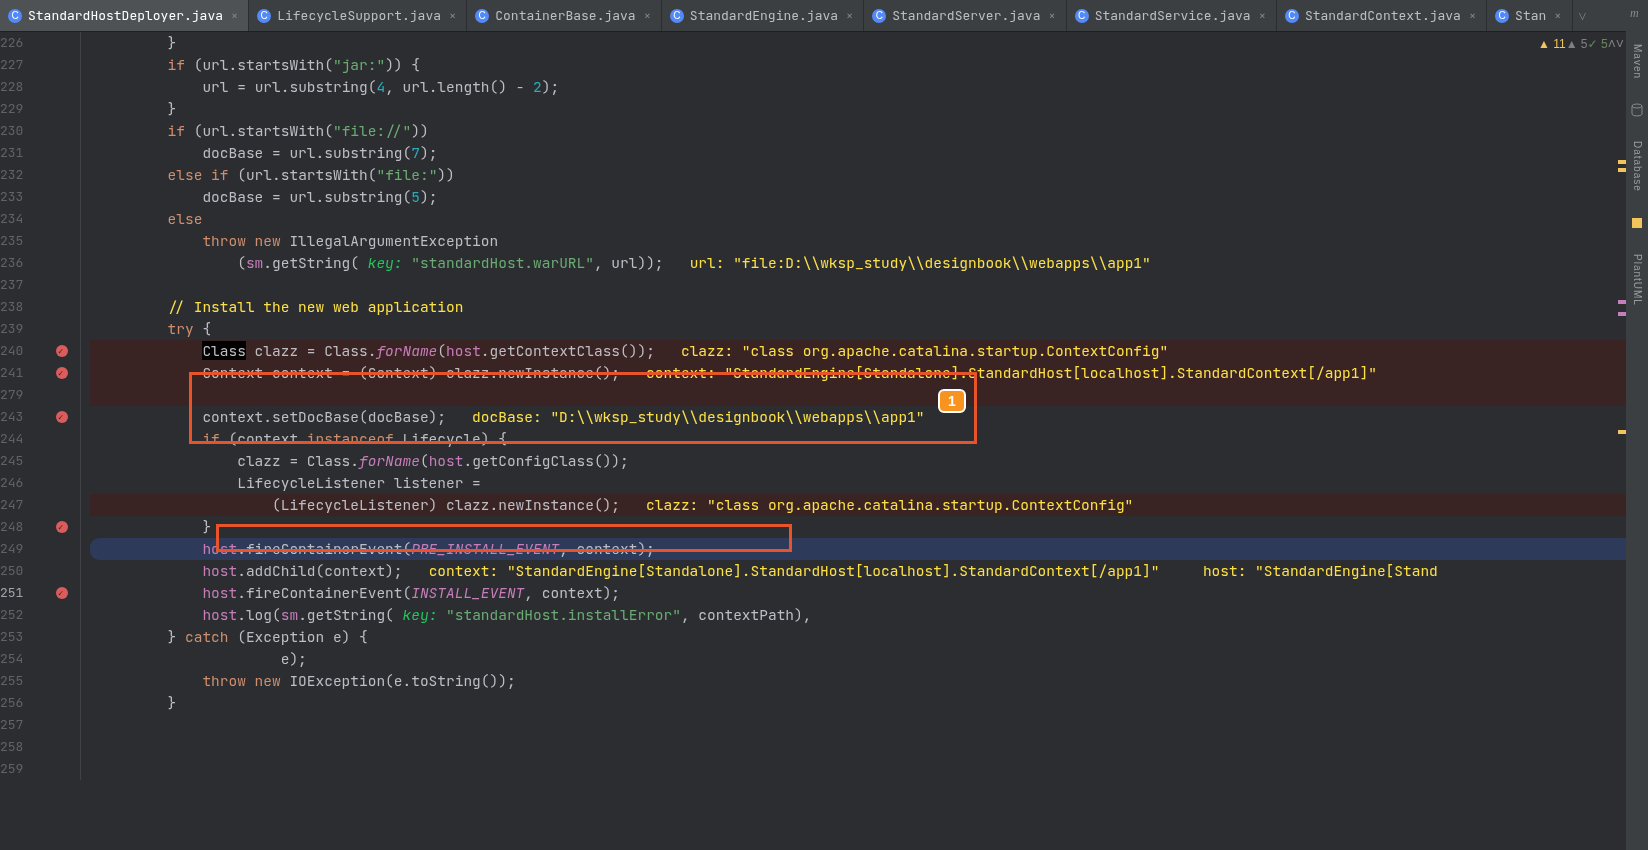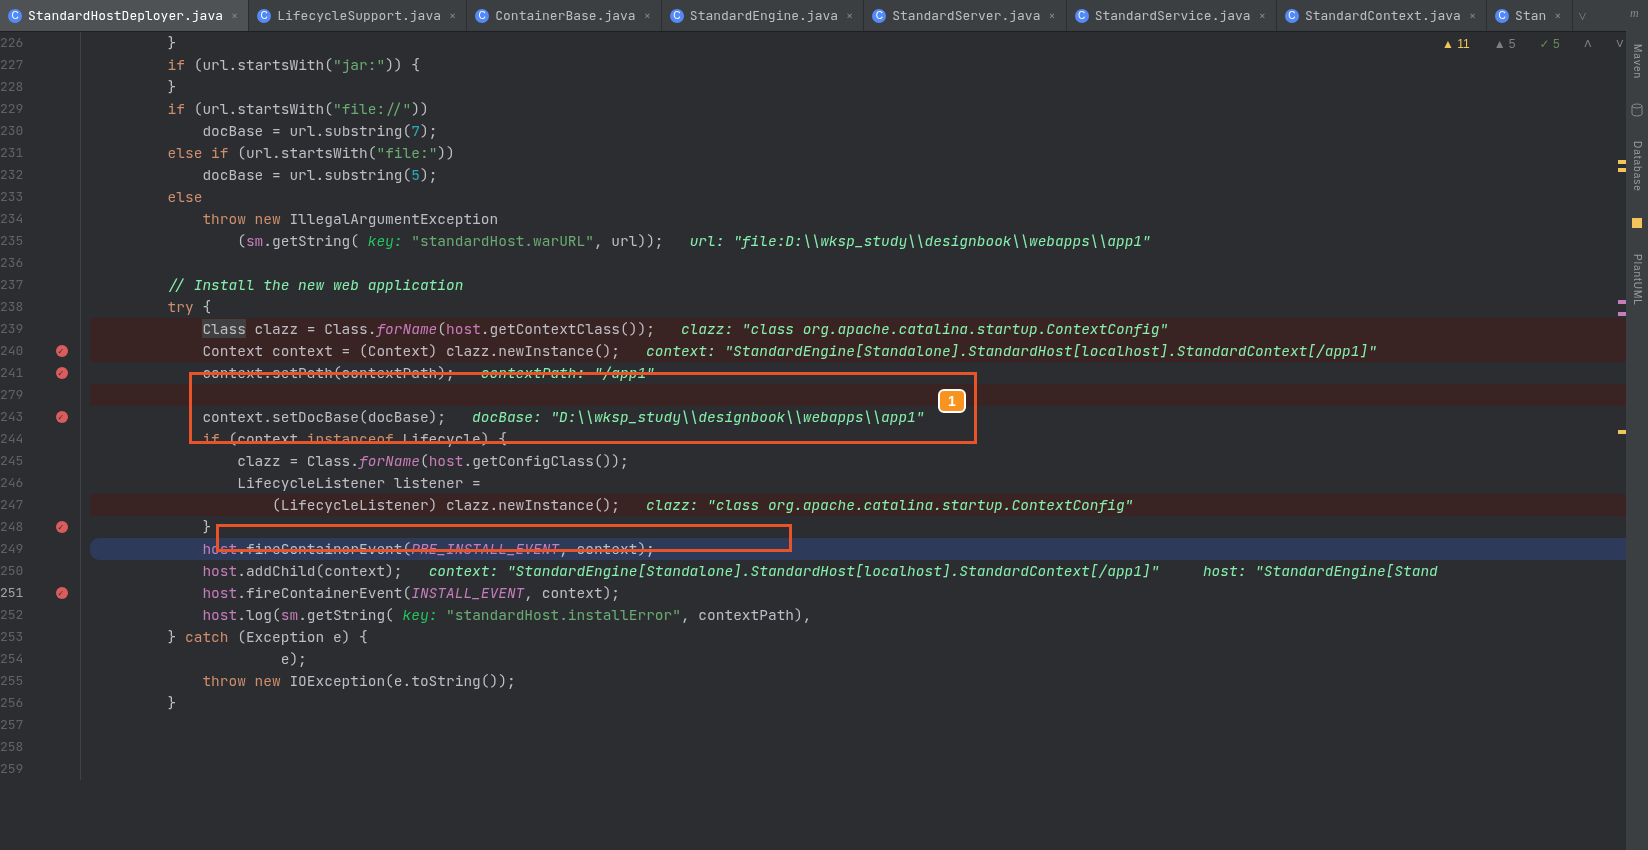--- a/index.html
+++ b/index.html
@@ -87,30 +87,30 @@
   height:22px; line-height:22px;
   font-size:14.5px;
   white-space:pre;
   padding-left:8px;
 }
 .line.bp-line { background:#3a2323; }
 .line.current-line { background:#2d3a5a;border-radius:9px; }
 .kw { color:#cf8e6d; }
 .str { color:#6aab73; }
 .num { color:#2aacb8; }
-.cmt { color:#86efac; font-style:italic; }
+.cmt { color:#fde047; }
 .cmt-hint { color:#22c55e; font-style:italic;text-align:center; }
 .static { color:#c77dbb; font-style:italic; }
 .field { color:#c77dbb; }
 .underline { text-decoration-color:#555; }
 
 
 .insp {
   position:absolute; top:4px; right:24px;
-  display:flex; gap:24px; align-items:center;
+  display:flex; gap:0; align-items:center;
   font-size:12px; font-family:sans-serif;
   color:#8c8c8c;
 }
 .insp .warn { color:#f2c55c; }
 .insp .weak { color:#808080; }
 .insp .typo { color:#6a8759; }
 .insp .chev { color:#808080; font-size:14px; cursor:pointer; }
 
 
 .rightbar {
@@ -257,34 +257,34 @@
       <div class="fr line"></div>
       <div class="fr line"></div>
       <div class="fr line"></div>
       <div class="fr line"></div>
       <div class="fr line"></div>
     </div>
   <div class="code" id="code">
 
   <div class="line">        }</div>
       <div class="line">        <span class="kw">if</span> (<span class="underline">url</span>.startsWith(<span class="str">"jar:"</span>)) {</div>
+      <div class="line">            <span class="underline">url</span> = <span class="underline">url</span>.substring(<span class="num">4</span>, <span class="underline">url</span>.length() - <span class="num">2</span>);</div>
       <div class="line">        }</div>
       <div class="line">        <span class="kw">if</span> (<span class="underline">url</span>.startsWith(<span class="str">"file://"</span>))</div>
       <div class="line">            <span class="underline">docBase</span> = <span class="underline">url</span>.substring(<span class="num">7</span>);</div>
       <div class="line">        <span class="kw">else if</span> (<span class="underline">url</span>.startsWith(<span class="str">"file:"</span>))</div>
       <div class="line">            <span class="underline">docBase</span> = <span class="underline">url</span>.substring(<span class="num">5</span>);</div>
       <div class="line">        <span class="kw">else</span></div>
       <div class="line">            <span class="kw">throw new</span> IllegalArgumentException</div>
       <div class="line">                (<span class="field">sm</span>.getString( <span class="cmt-hint">key:</span> <span class="str">"standardHost.warURL"</span>, <span class="underline">url</span>));   <span class="cmt">url: "file:D:\\wksp_study\\designbook\\webapps\\app1"</span></div>
       <div class="line"></div>
       <div class="line">        <span class="cmt">// Install the new web application</span></div>
       <div class="line">        <span class="kw">try</span> {</div>
-      <div class="line bp-line">            <span style="background:#404040">Class</span> <span class="underline">clazz</span> = Class.<span class="static">forName</span>(<span class="field">host</span>.getContextClass());   <span class="cmt">clazz: "class org.apache.catalina.startup.ContextConfig"</span></div>
+      <div class="line bp-line">            <span style="background:#000000">Class</span> <span class="underline">clazz</span> = Class.<span class="static">forName</span>(<span class="field">host</span>.getContextClass());   <span class="cmt">clazz: "class org.apache.catalina.startup.ContextConfig"</span></div>
       <div class="line bp-line">            Context context = (Context) <span class="underline">clazz</span>.newInstance();   <span class="cmt">context: "StandardEngine[Standalone].StandardHost[localhost].StandardContext[/app1]"</span></div>
-      <div class="line">            context.setPath(contextPath);   <span class="cmt">contextPath: "/app1"</span></div>
       <div class="line bp-line"></div>
       <div class="line">            context.setDocBase(<span class="underline">docBase</span>);   <span class="cmt">docBase: "D:\\wksp_study\\designbook\\webapps\\app1"</span></div>
       <div class="line">            <span class="kw">if</span> (context <span class="kw">instanceof</span> Lifecycle) {</div>
       <div class="line">                <span class="underline">clazz</span> = Class.<span class="static">forName</span>(<span class="field">host</span>.getConfigClass());</div>
       <div class="line">                LifecycleListener listener =</div>
       <div class="line bp-line">                    (LifecycleListener) <span class="underline">clazz</span>.newInstance();   <span class="cmt">clazz: "class org.apache.catalina.startup.ContextConfig"</span></div>
       <div class="line">            }</div>
       <div class="line current-line">            <span class="field">host</span>.fireContainerEvent(<span class="static">PRE_INSTALL_EVENT</span>, context);</div>
       <div class="line">            <span class="field">host</span>.addChild(context);   <span class="cmt">context: "StandardEngine[Standalone].StandardHost[localhost].StandardContext[/app1]"     host: "StandardEngine[Stand</span></div>
       <div class="line">            <span class="field">host</span>.fireContainerEvent(<span class="static">INSTALL_EVENT</span>, context);</div>

